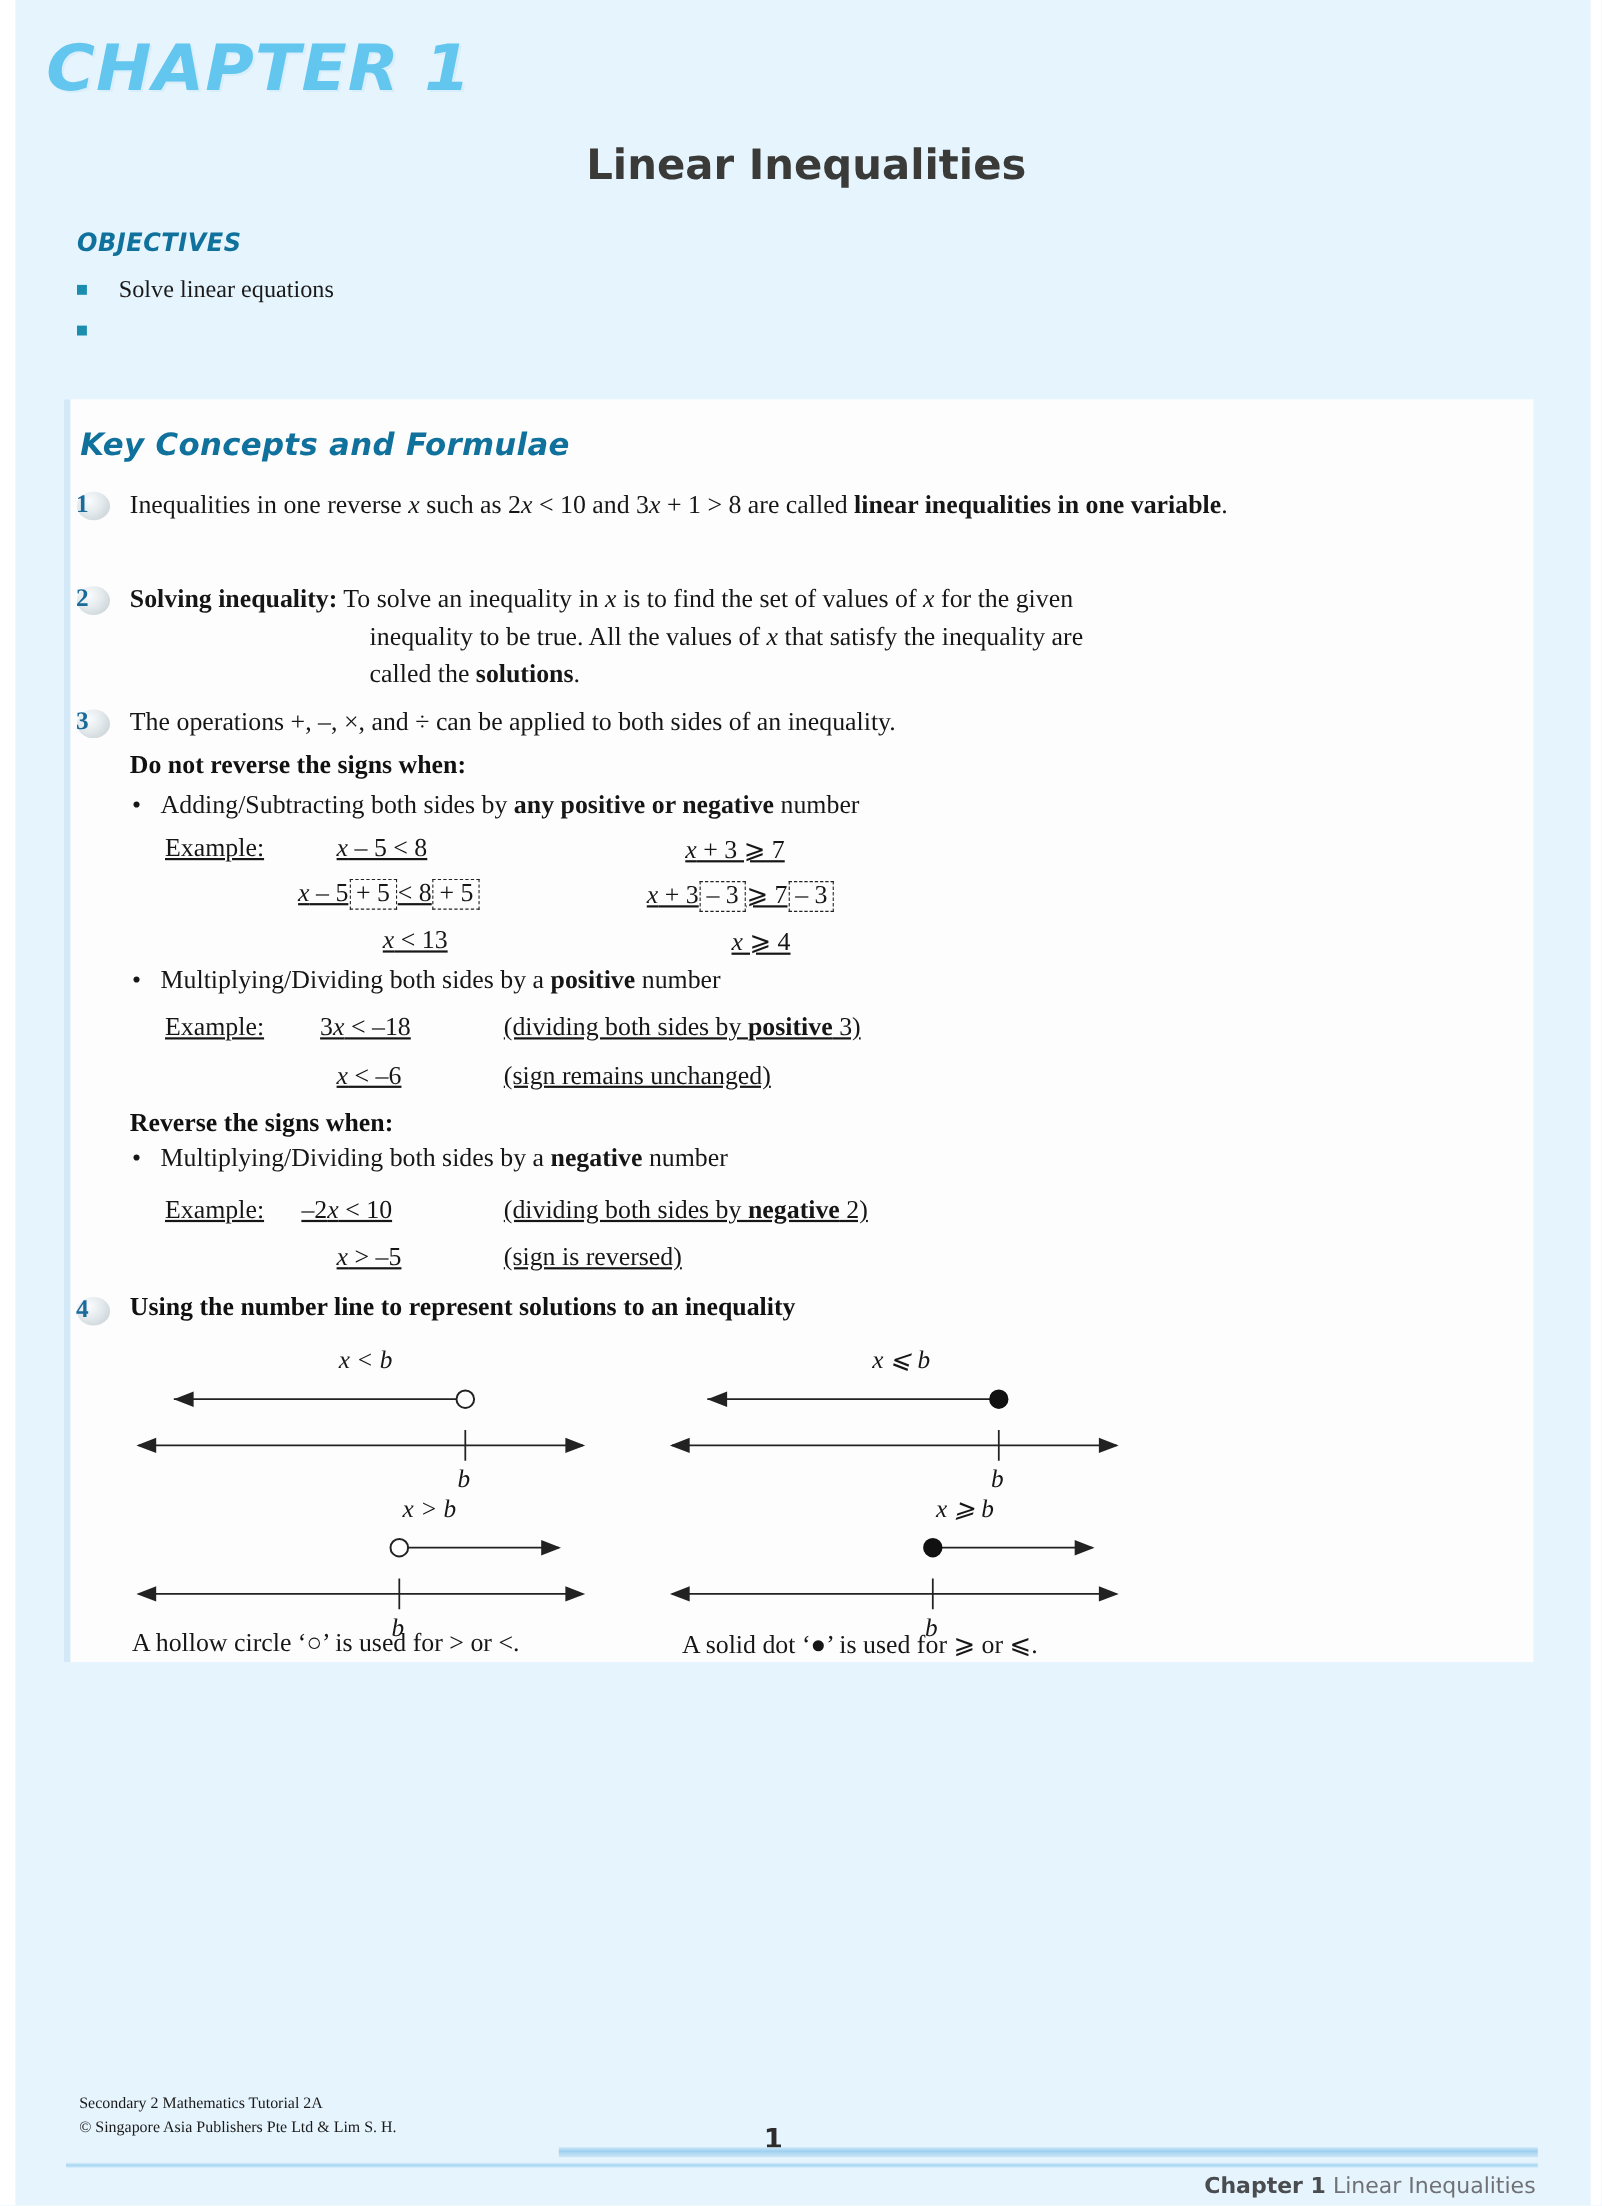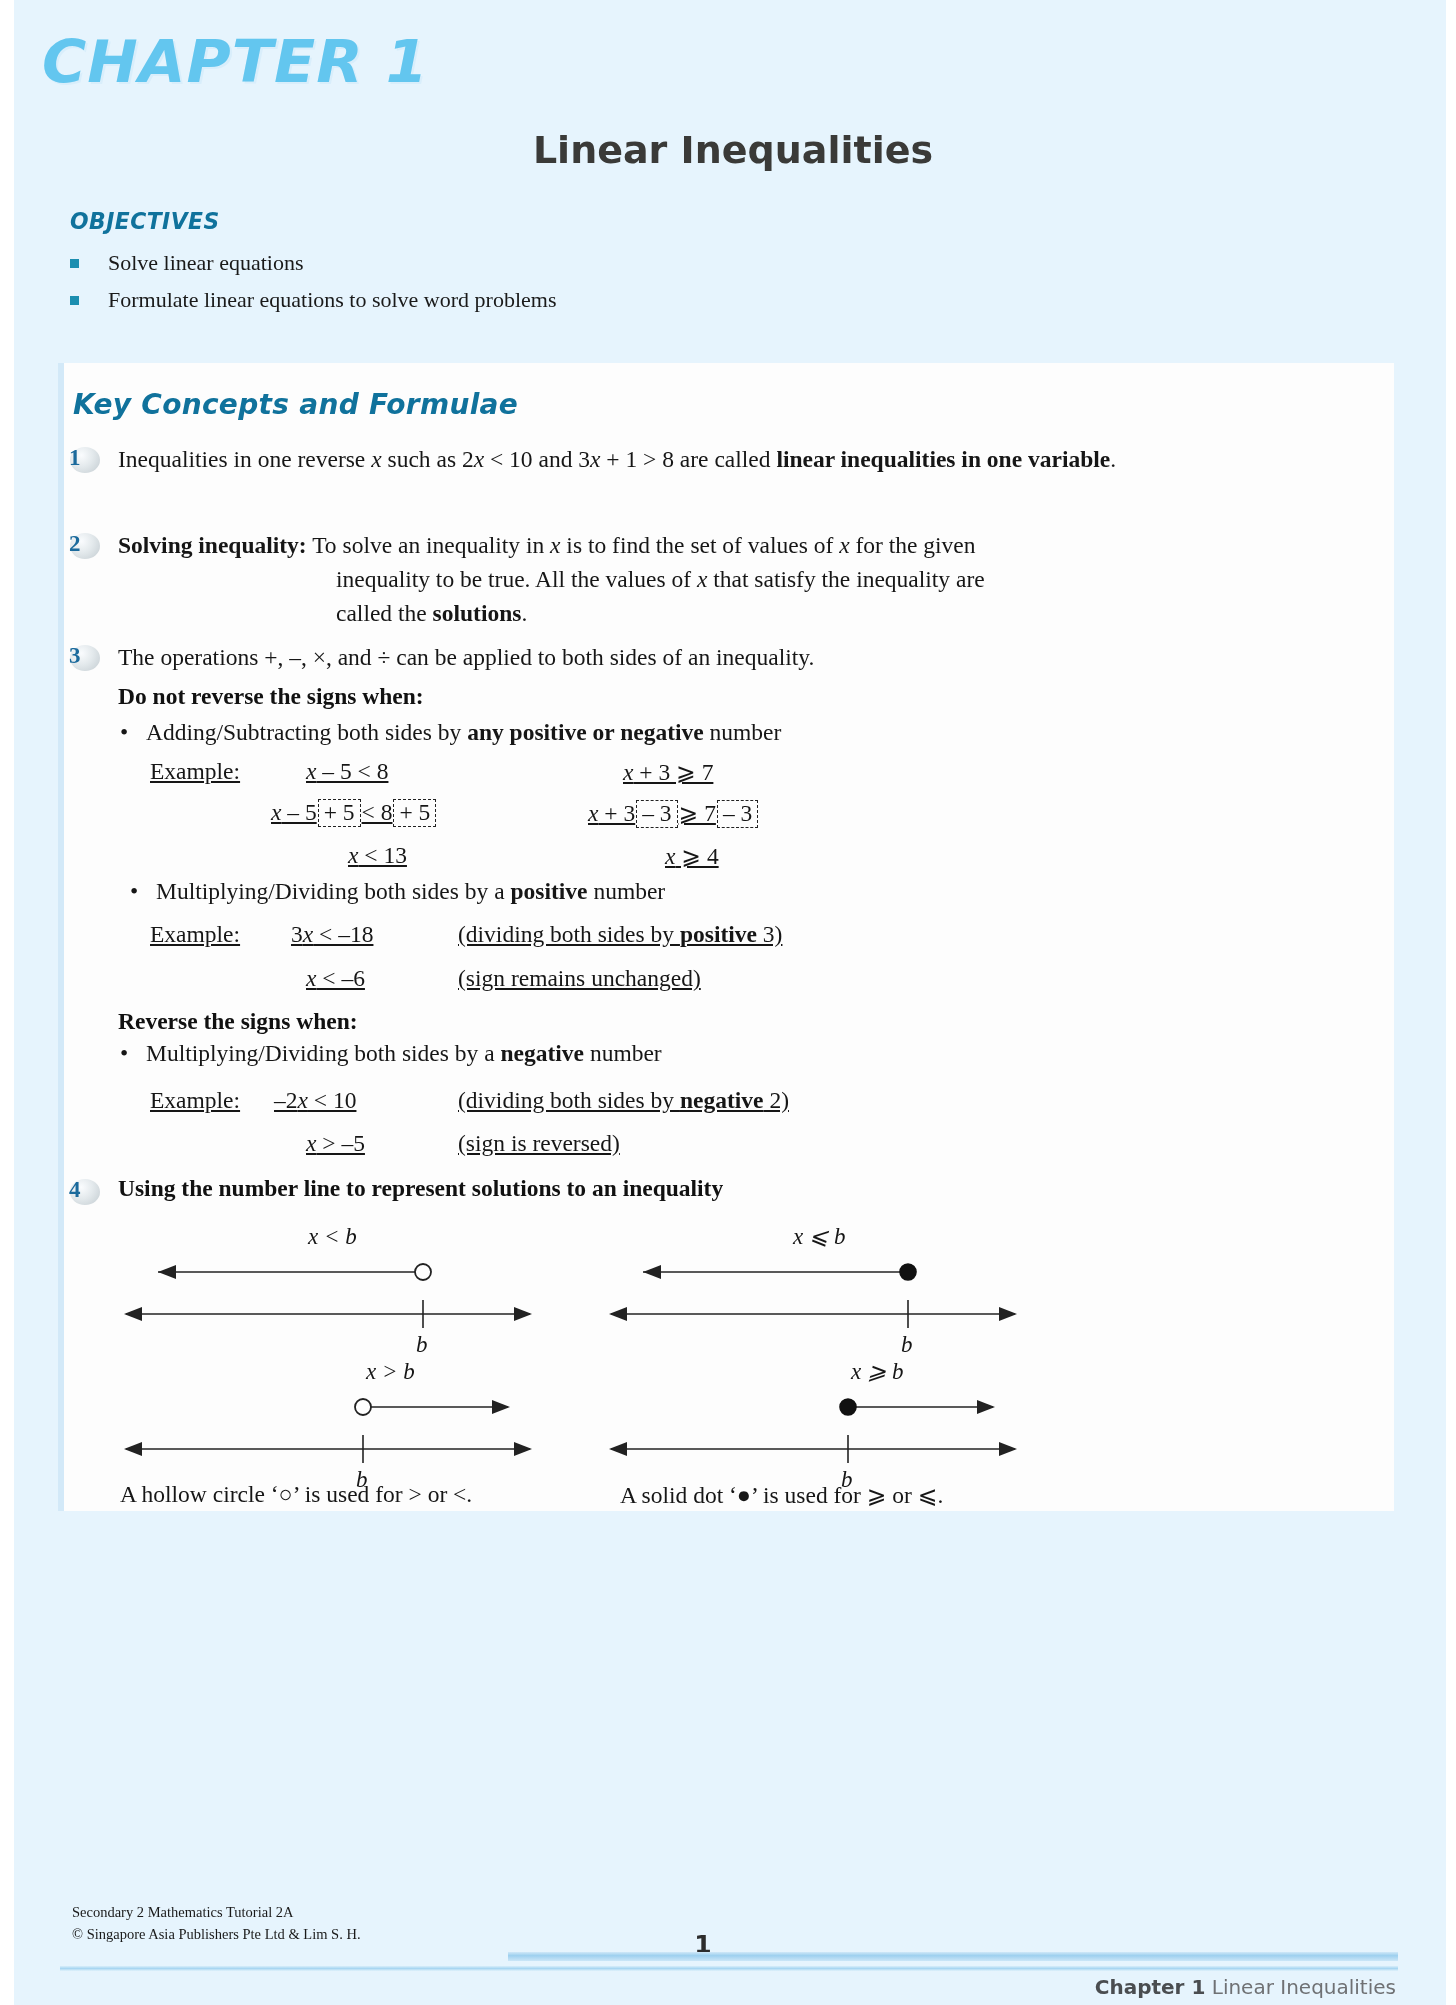--- a/index.html
+++ b/index.html
@@ -260,21 +260,20 @@
 <div class="page-title">Linear Inequalities</div>
 
 <div class="objectives-head">OBJECTIVES</div>
 <div class="objectives-list">
   <div class="obj-item">
     <span class="obj-bullet"></span>
     <span>Solve linear equations</span>
   </div>
   <div class="obj-item">
     <span class="obj-bullet"></span>
-    <span>Formulate linear equations to solve word problems</span>
   </div>
 </div>
 
 <div class="card">
 
   <div class="card-title">Key Concepts and Formulae</div>
 
   <div class="num-badge" style="left:8px; top:78px;">
     <span class="disc"></span><span>1</span>
   </div>
@@ -321,21 +320,21 @@
     <i class="v">x</i> + 3<span class="dashbox">– 3</span>⩾ 7<span class="dashbox">– 3</span>
   </div>
 
   <div class="eqline" style="left:290px; top:479px;">
     <i class="v">x</i> &lt; 13
   </div>
   <div class="eqline" style="left:607px; top:479px;">
     <i class="v">x</i> ⩾ 4
   </div>
 
-  <div class="bullet-row" style="left:62px; top:515px; white-space:nowrap;margin-left:10px;">
+  <div class="bullet-row" style="left:62px; top:515px; white-space:nowrap;">
     <span class="bullet-dot">•</span><span>Multiplying/Dividing both sides by a </span><span class="b">positive</span><span> number</span>
   </div>
 
   <div class="eqline" style="left:92px; top:558px;">Example:</div>
   <div class="eqline" style="left:233px; top:558px;">
     3<i class="v">x</i> &lt; –18
   </div>
   <div class="eqline blue" style="left:400px; top:558px;">
     <span>(dividing both sides by </span><span class="b">positive</span><span> 3)</span>
   </div>

